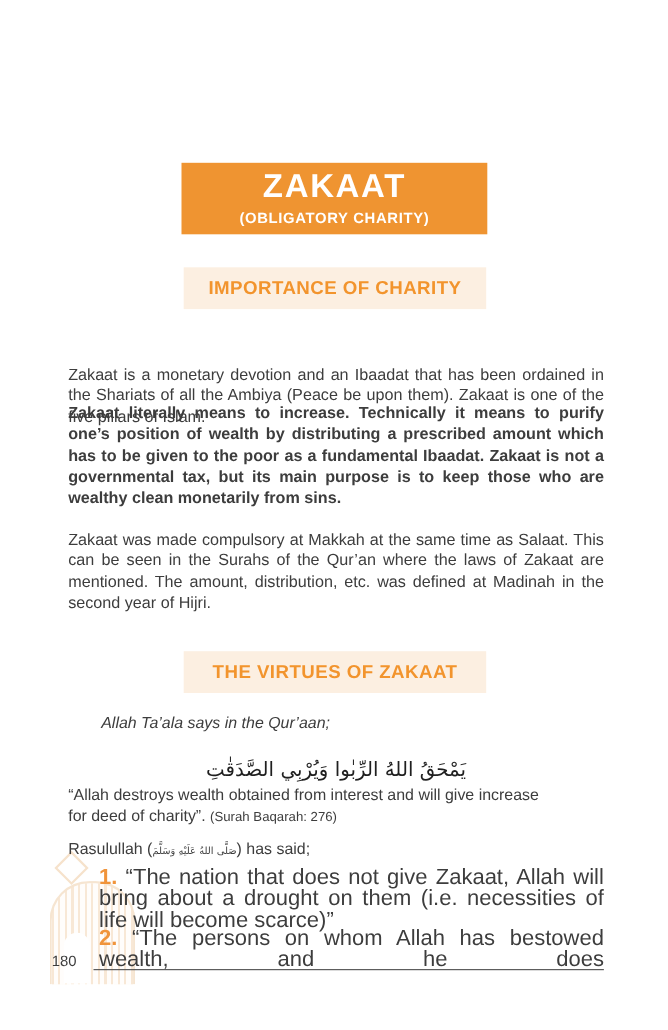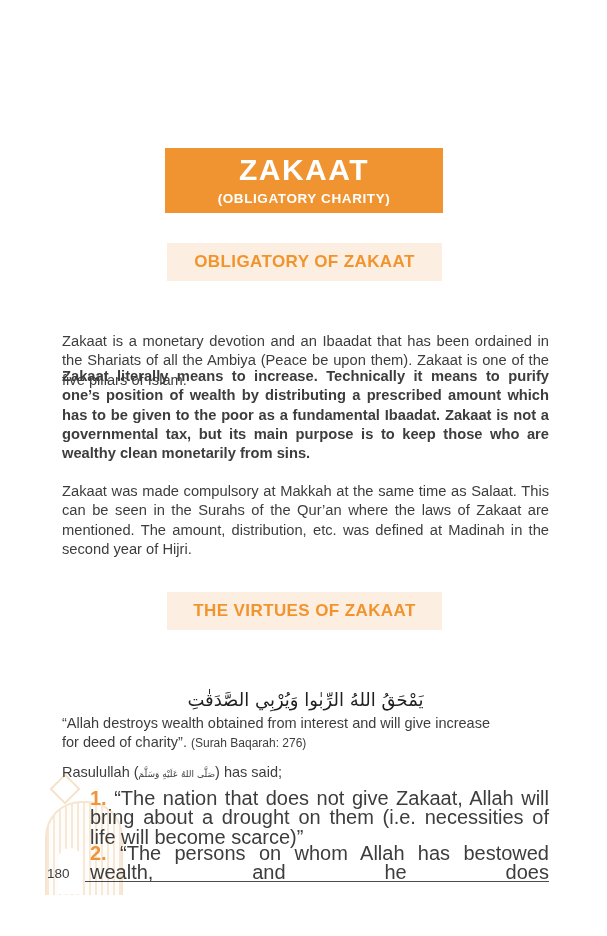--- a/index.html
+++ b/index.html
@@ -138,28 +138,29 @@
     <div class="wm-diamond"></div>
     <div class="wm-tower"></div>
     <div class="wm-arch"></div>
   </div>
 
   <header class="banner">
     <div class="banner-title">ZAKAAT</div>
     <div class="banner-subtitle">(OBLIGATORY CHARITY)</div>
   </header>
 
-  <div class="section-heading" id="importance-heading">OBLIGATORY OF ZAKAAT</div>
+  <div class="section-heading" id="importance-heading">IMPORTANCE OF CHARITY</div>
 
   <p class="para" id="para-1">Zakaat is a monetary devotion and an Ibaadat that has been ordained in the Shariats of all the Ambiya (Peace be upon them). Zakaat is one of the five pillars of Islam.</p>
   <p class="para" id="para-2">Zakaat literally means to increase. Technically it means to purify one’s position of wealth by distributing a prescribed amount which has to be given to the poor as a fundamental Ibaadat. Zakaat is not a governmental tax, but its main purpose is to keep those who are wealthy clean monetarily from sins.</p>
   <p class="para" id="para-3">Zakaat was made compulsory at Makkah at the same time as Salaat. This can be seen in the Surahs of the Qur’an where the laws of Zakaat are mentioned. The amount, distribution, etc. was defined at Madinah in the second year of Hijri.</p>
 
   <div class="section-heading" id="virtues-heading">THE VIRTUES OF ZAKAAT</div>
 
+  <p class="intro-italic">Allah Ta’ala says in the Qur’aan;</p>
 
   <p class="arabic-verse">يَمْحَقُ اللهُ الرِّبٰوا وَيُرْبِي الصَّدَقٰتِ</p>
 
   <div class="translation">
     <span class="tr-line">“Allah destroys wealth obtained from interest and will give increase</span>
     <span class="tr-line"><span>for deed of charity”. </span><span class="reference">(Surah Baqarah: 276)</span></span>
   </div>
 
   <p class="hadith-intro"><span>Rasulullah (</span><span class="salawat">صَلَّى اللهُ عَلَيْهِ وَسَلَّمَ</span><span>) has said;</span></p>
 

